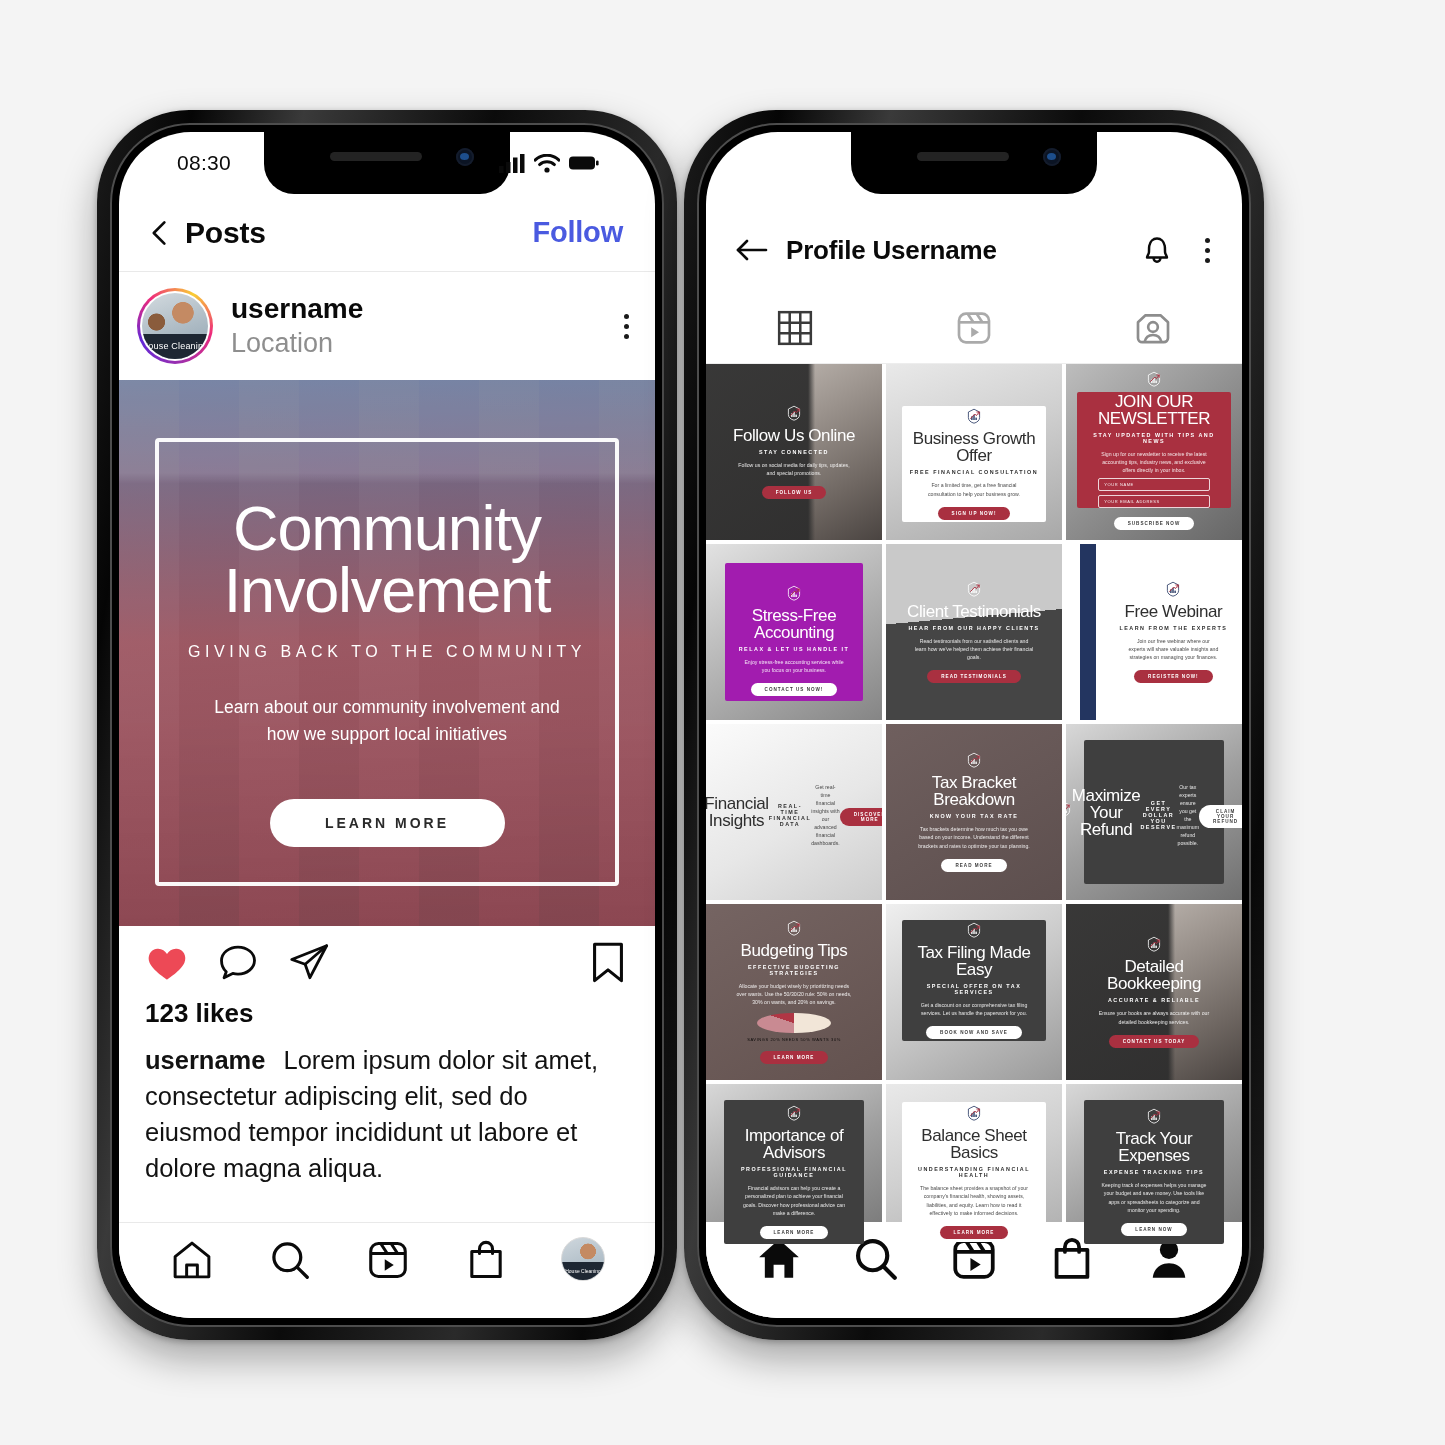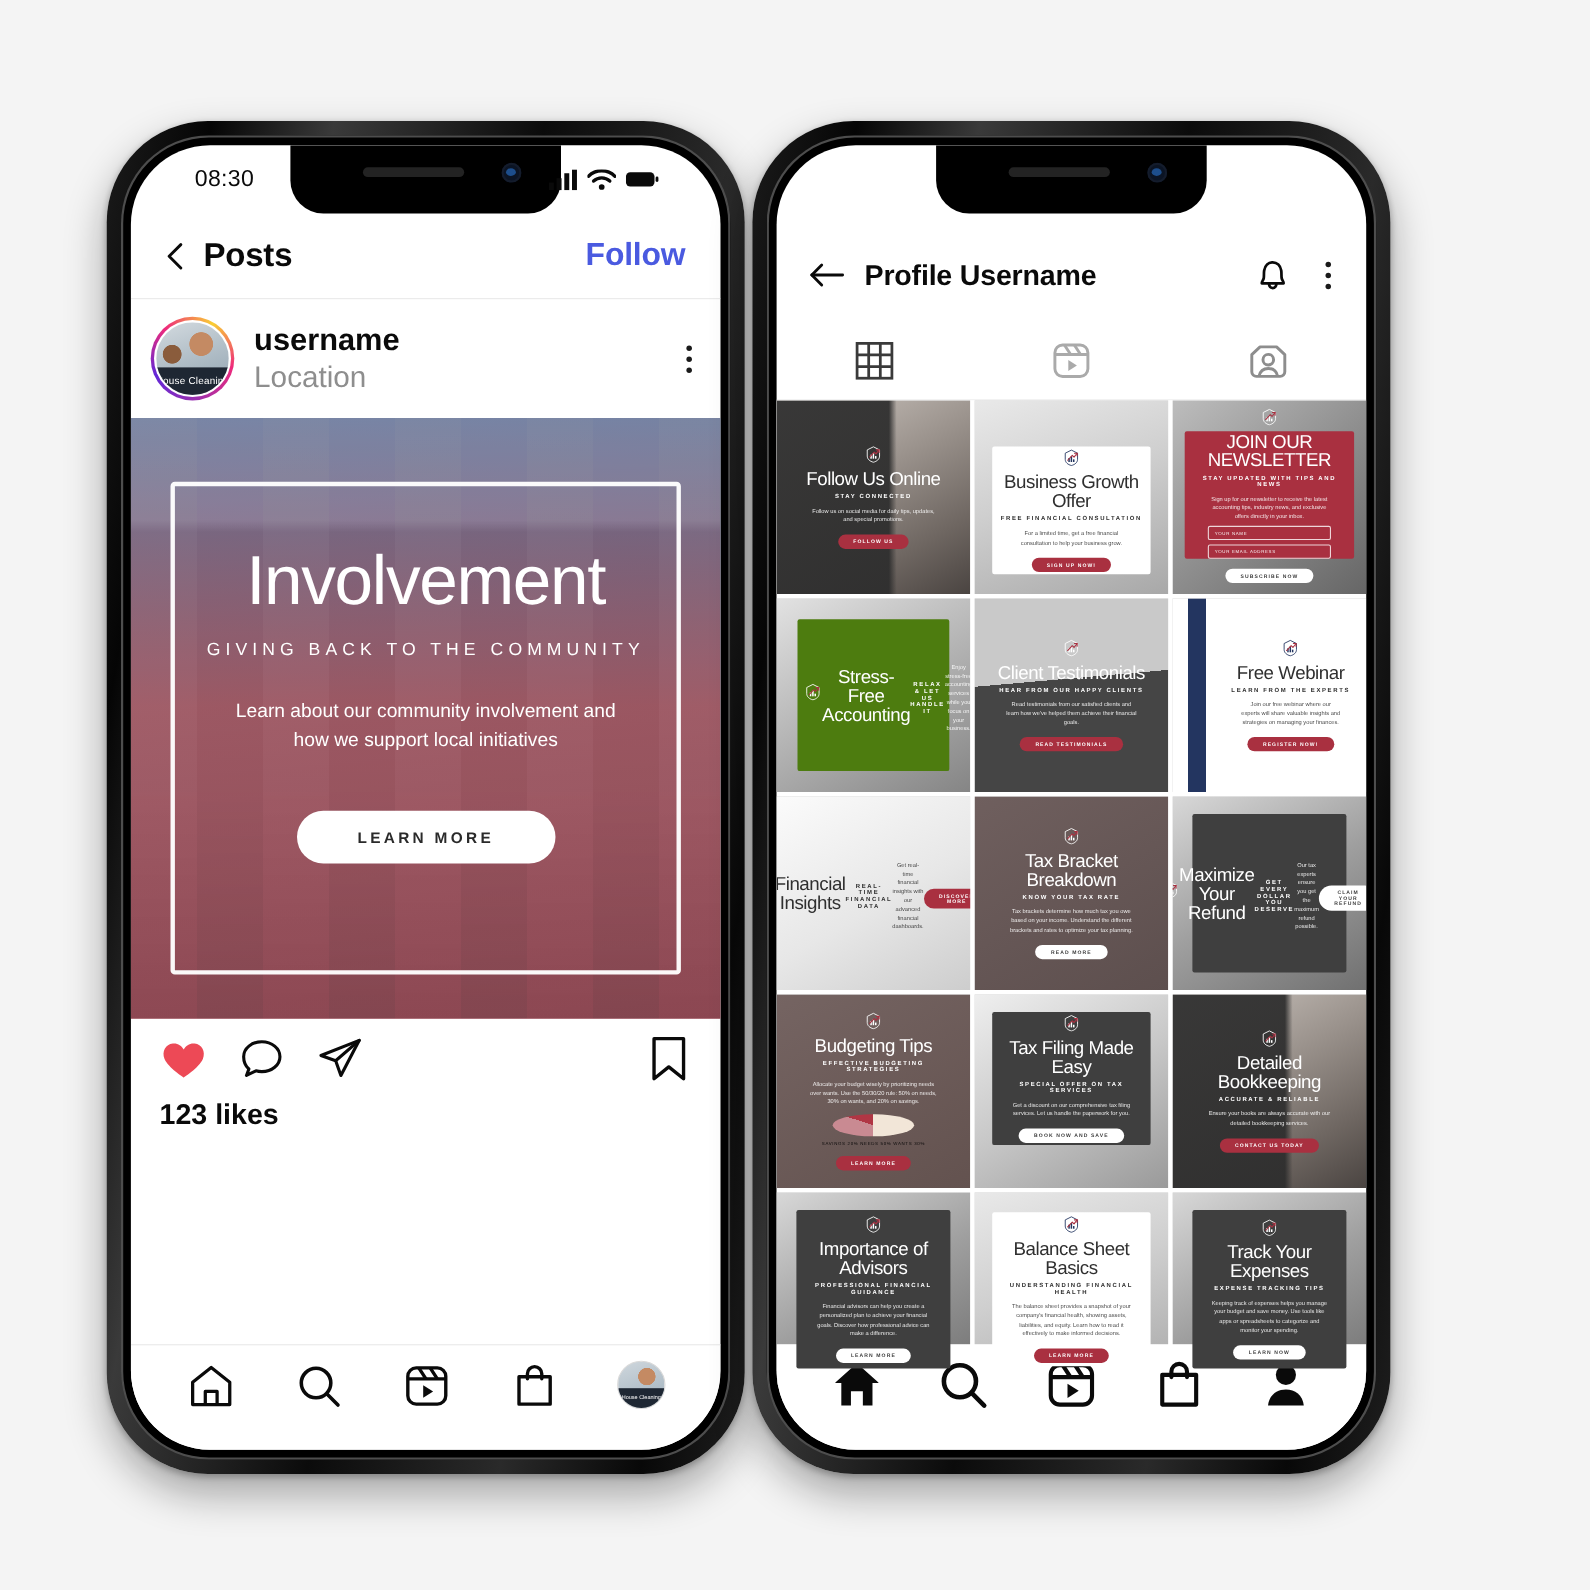--- a/index.html
+++ b/index.html
@@ -341,20 +341,21 @@
               <i></i>
               <i></i>
             </div>
         </div>
 
         <div class="post-media">
           <div class="photo-wash"></div>
           <div class="room"></div>
           <div class="post-frame"></div>
           <div class="post-copy">
+            <div class="post-title">Community</div>
             <div class="post-title">Involvement</div>
             <div class="post-sub">GIVING BACK TO THE COMMUNITY</div>
             <div class="post-desc">Learn about our community involvement and how we support local initiatives</div>
             <div class="post-cta">LEARN MORE</div>
           </div>
         </div>
 
         <div class="actions">
           <svg width="44" height="44" viewBox="0 0 24 24">
             <path d="M12 21s-7.6-4.9-9.5-9.2C1 8.3 3 4.6 6.6 4.2 9 3.95 10.9 5.2 12 7.1c1.1-1.9 3-3.15 5.4-2.9C21 4.6 23 8.3 21.5 11.8 19.6 16.1 12 21 12 21z" fill="#ed4956"></path>
@@ -367,20 +368,23 @@
             <path d="M21.6 2.6 9.9 12.7" fill="none" stroke="#0a0a0a" stroke-width="1.55" stroke-linecap="round"></path>
           </svg>
           <span class="spacer"></span>
           <svg width="42" height="46" viewBox="0 0 20 24">
             <path d="M3 2.2h14v19l-7-5.6-7 5.6z" fill="none" stroke="#0a0a0a" stroke-width="1.6" stroke-linejoin="round"></path>
           </svg>
         </div>
 
         <div class="likes">123 likes</div>
 
+        <div class="caption">
+          <b>username</b><span class="gap"></span><span>Lorem ipsum dolor sit amet, consectetur adipiscing elit, sed do eiusmod tempor incididunt ut labore et dolore magna aliqua.</span>
+        </div>
 
         <div class="bottomnav">
           <svg width="46" height="46" viewBox="0 0 24 24">
             <path d="M3.2 10.2 12 3.2l8.8 7v10.6H3.2z" fill="none" stroke="#0a0a0a" stroke-width="1.55" stroke-linejoin="round"></path>
             <path d="M9.2 20.8v-6.2h5.6v6.2" fill="none" stroke="#0a0a0a" stroke-width="1.55" stroke-linejoin="round"></path>
           </svg>
           <svg width="46" height="46" viewBox="0 0 24 24">
             <circle cx="10.6" cy="10.6" r="7" fill="none" stroke="#0a0a0a" stroke-width="1.7"></circle>
             <path d="M15.8 15.8 21 21" stroke="#0a0a0a" stroke-width="1.7" stroke-linecap="round"></path>
           </svg>
@@ -528,22 +532,22 @@
          <div style="margin-top:4px;width:78%;border:.7px solid rgba(255,255,255,.8);border-radius:2px;padding:3px 5px;font-size:4px;letter-spacing:.6px;text-align:left;color:rgba(255,255,255,.92)">YOUR NAME</div>
                   <div style="margin-top:4px;width:78%;border:.7px solid rgba(255,255,255,.8);border-radius:2px;padding:3px 5px;font-size:4px;letter-spacing:.6px;text-align:left;color:rgba(255,255,255,.92)">YOUR EMAIL ADDRESS</div>
 
          <div class="t-btn white">SUBSCRIBE NOW</div>
        </div>
      </div>
             </div>
             <div class="tile">
               <div class="bg" style="background:linear-gradient(150deg,#e2e2e2 0%, #b5b5b5 48%, #858585 100%)"></div>
      <div class="inner">
-       <div style="position:absolute;inset:11% 11%;background:#4d7c0f;border-radius:2px;
-                   display:flex;flex-direction:row;align-items:center;justify-content:flex-start;padding:5px 6px;">
+       <div style="position:absolute;inset:11% 11%;background:#a21caf;border-radius:2px;
+                   display:flex;flex-direction:column;align-items:center;justify-content:flex-end;padding:5px 6px;">
          <div class="logo">
                     <svg width="16" height="16" viewBox="0 0 40 40">
     <path d="M20 3 34 10v14c0 7-6 12-14 14-8-2-14-7-14-14V10z" fill="none" stroke="#ffffff" stroke-width="2"></path>
     <rect x="13" y="21" width="3.4" height="9" fill="#ffffff"></rect>
     <rect x="18.3" y="17" width="3.4" height="13" fill="#ffffff"></rect>
     <rect x="23.6" y="24" width="3.4" height="6" fill="#ffffff"></rect>
     <path d="M11.5 26 22 15l4 4 7-9" fill="none" stroke="#A93040" stroke-width="2.4" stroke-linecap="round" stroke-linejoin="round"></path>
     <path d="M27 10h6v6" fill="none" stroke="#A93040" stroke-width="2.4" stroke-linecap="round" stroke-linejoin="round"></path>
   </svg>
                   </div>

